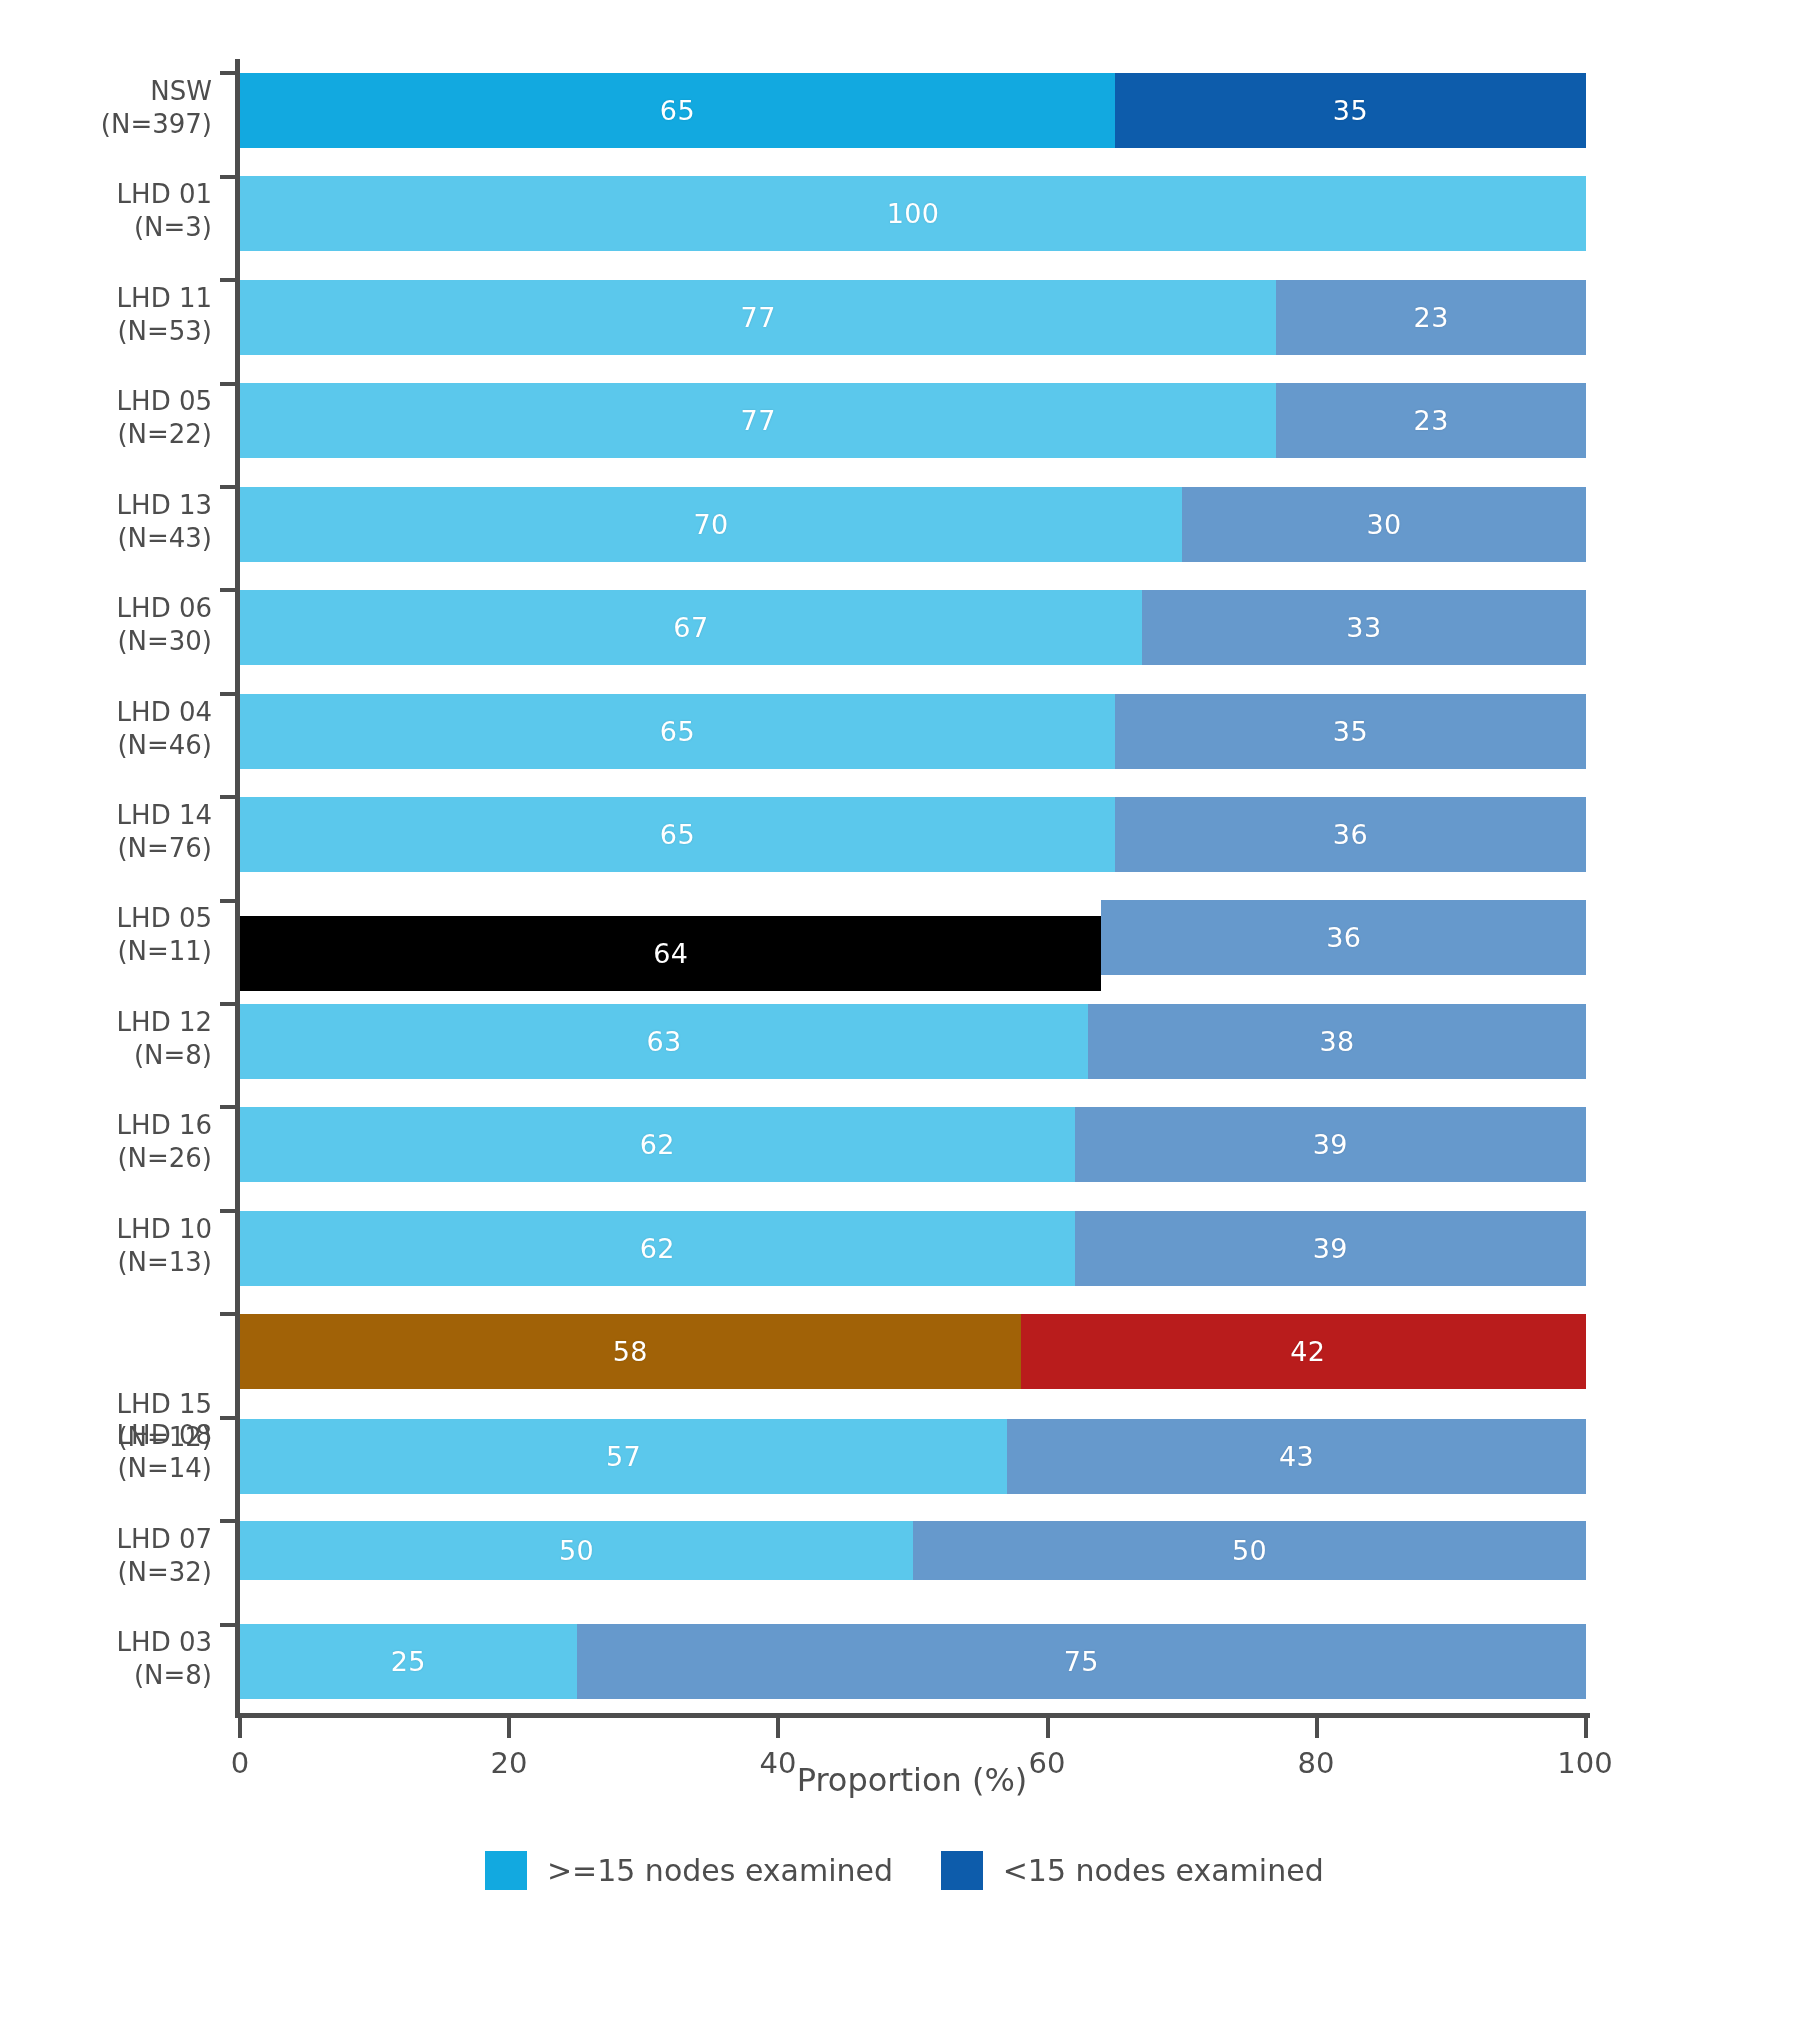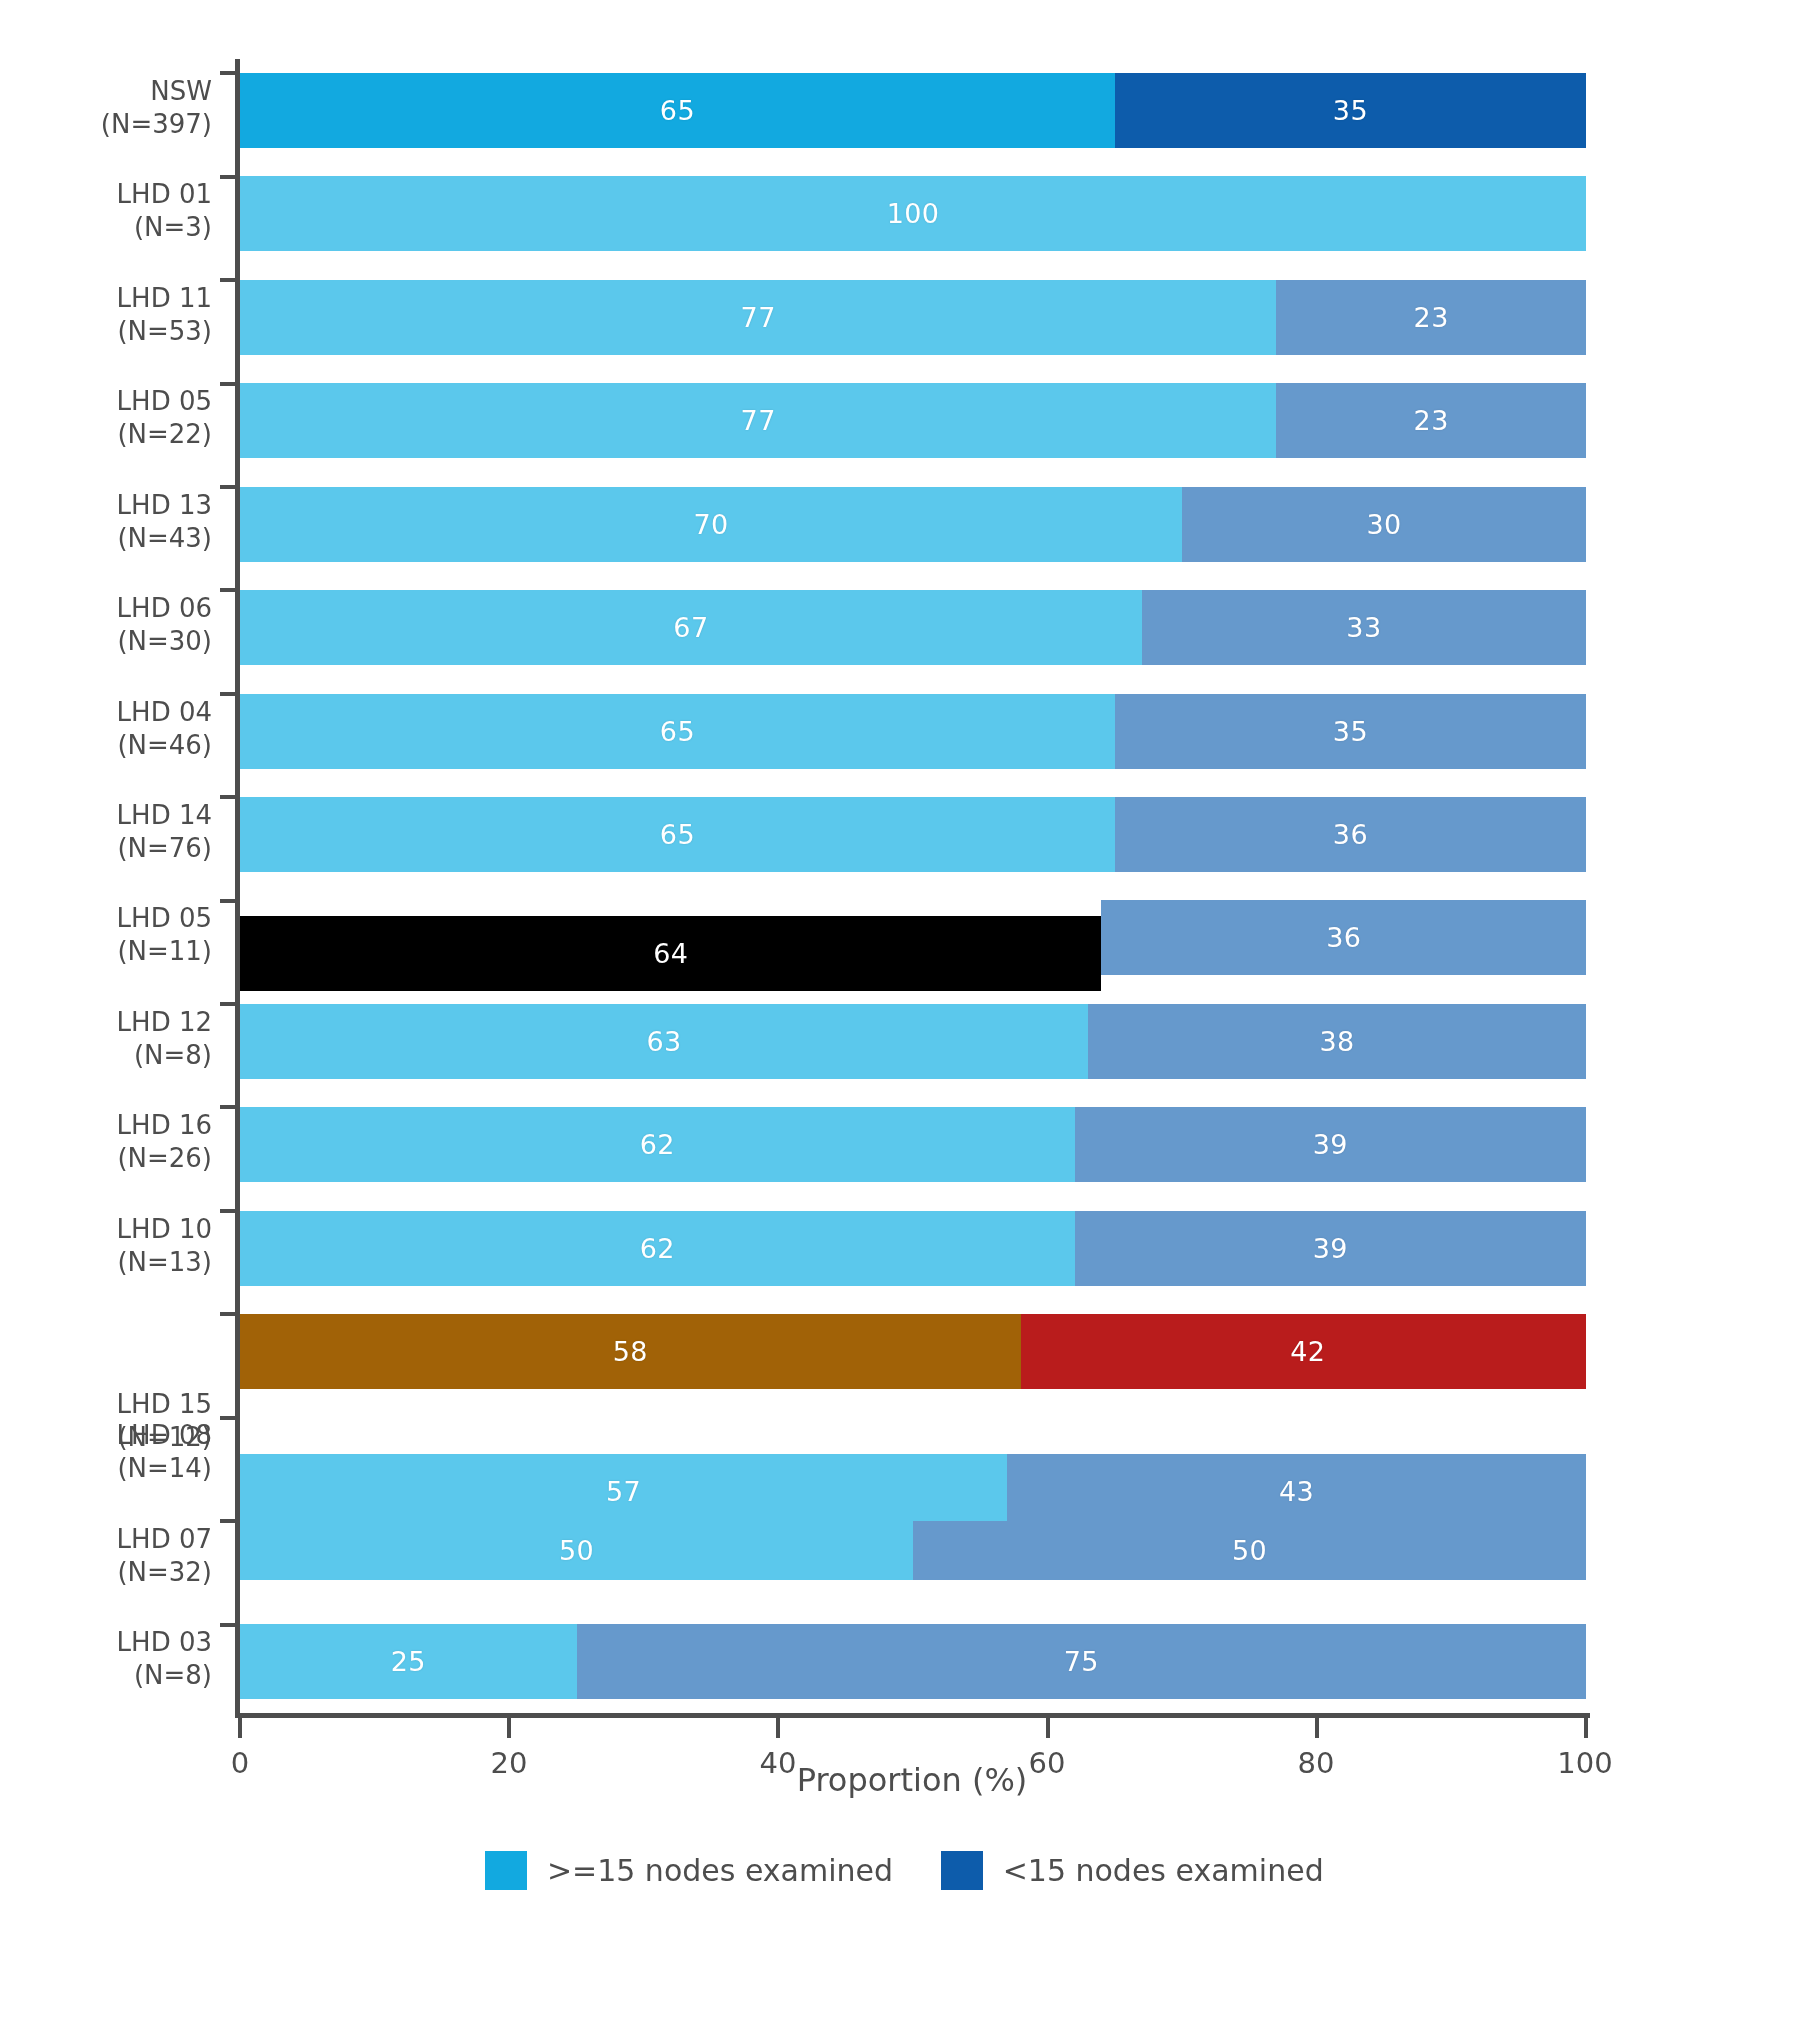--- a/index.html
+++ b/index.html
@@ -255,21 +255,21 @@
         </div>
       </div>
       <div class="row" style="top: 1255px; height: 75px;">
         <div class="seg" style="width: 58%; background: #a16207;">
           <span class="seg-label">58</span>
         </div>
         <div class="seg" style="width: 42%; background: #b91c1c; padding-left: 9px;">
           <span class="seg-label">42</span>
         </div>
       </div>
-      <div class="row" style="top: 1395px; height: 75px;">
+      <div class="row" style="top: 1360px; height: 75px;">
         <div class="seg" style="width: 57%; background: rgb(91, 200, 236);">
           <span class="seg-label">57</span>
         </div>
         <div class="seg" style="width: 43%; background: rgb(102, 153, 204);">
           <span class="seg-label">43</span>
         </div>
       </div>
       <div class="row" style="top: 1462px; height: 59px;">
         <div class="seg" style="width: 50%; background: rgb(91, 200, 236);">
           <span class="seg-label">50</span>

